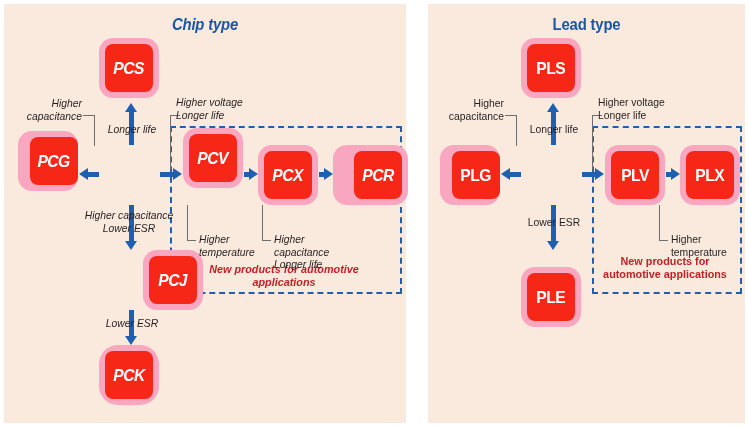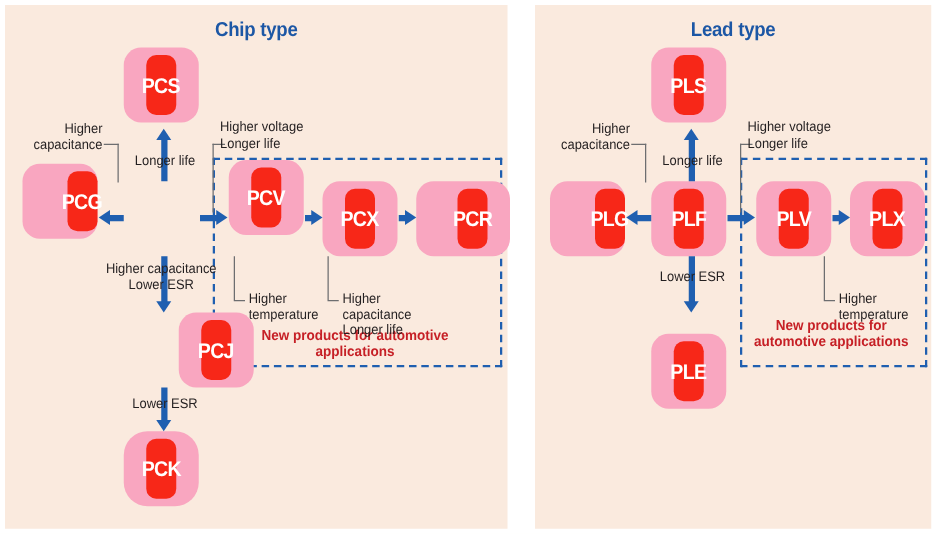--- a/index.html
+++ b/index.html
@@ -1,35 +1,35 @@
 <!DOCTYPE html>
 <html><head>
 <meta charset="utf-8">
 <style>
   html,body{margin:0;padding:0;background:#ffffff;}
   body{width:749px;height:427px;overflow:hidden;
        font-family:"Liberation Sans","DejaVu Sans",sans-serif;}
   #root{position:relative;width:749px;height:427px;background:#ffffff;}
 
   .panel{position:absolute;top:4px;height:419px;background:#faeade;}
-  #panel-chip{left:4px;width:402px;}
+  #panel-chip{left:4px;width:402px;font-style:italic;}
   #panel-lead{left:428px;width:317px;}
 
   .panel-title{
     position:absolute;top:12px;width:100%;text-align:center;
     color:#1c57a5;font-weight:bold;font-size:16px;
     letter-spacing:-.2px;
     font-family:"Liberation Sans Narrow","Liberation Sans",sans-serif;
     transform:scaleX(.93);transform-origin:center;
   }
 
   
   .box{position:absolute;width:60px;height:60px;border-radius:14px;
        background:#f9a6c0;display:flex;align-items:center;justify-content:center;}
-  .box .inner{width:24px;height:48px;border-radius:8px;background:#f72718;
+  .box .inner{width:48px;height:48px;border-radius:8px;background:#f72718;
        display:flex;align-items:center;justify-content:center;}
   .box .lbl{color:#ffffff;font-weight:bold;font-size:17px;
        letter-spacing:-.6px;line-height:1;
        font-family:"Liberation Sans Narrow","Liberation Sans",sans-serif;
        transform:scaleX(.92);transform-origin:center;}
 
   
   .arrow{position:absolute;}
   .arrow .shaft{position:absolute;background:#1f5fb0;}
   .arrow .head{position:absolute;width:0;height:0;}
@@ -201,25 +201,20 @@
         <span class="lbl">PLS</span>
       </div>
     </div>
 
     <div class="box" style="left:12px;top:141px;justify-content:flex-end;">
       <div class="inner">
         <span class="lbl">PLG</span>
       </div>
     </div>
 
-    <div class="box" style="left:93px;top:141px;">
-      <div class="inner">
-        <span class="lbl">PLF</span>
-      </div>
-    </div>
 
     <div class="box" style="left:177px;top:141px;">
       <div class="inner">
         <span class="lbl">PLV</span>
       </div>
     </div>
 
     <div class="box" style="left:252px;top:141px;">
       <div class="inner">
         <span class="lbl">PLX</span>

